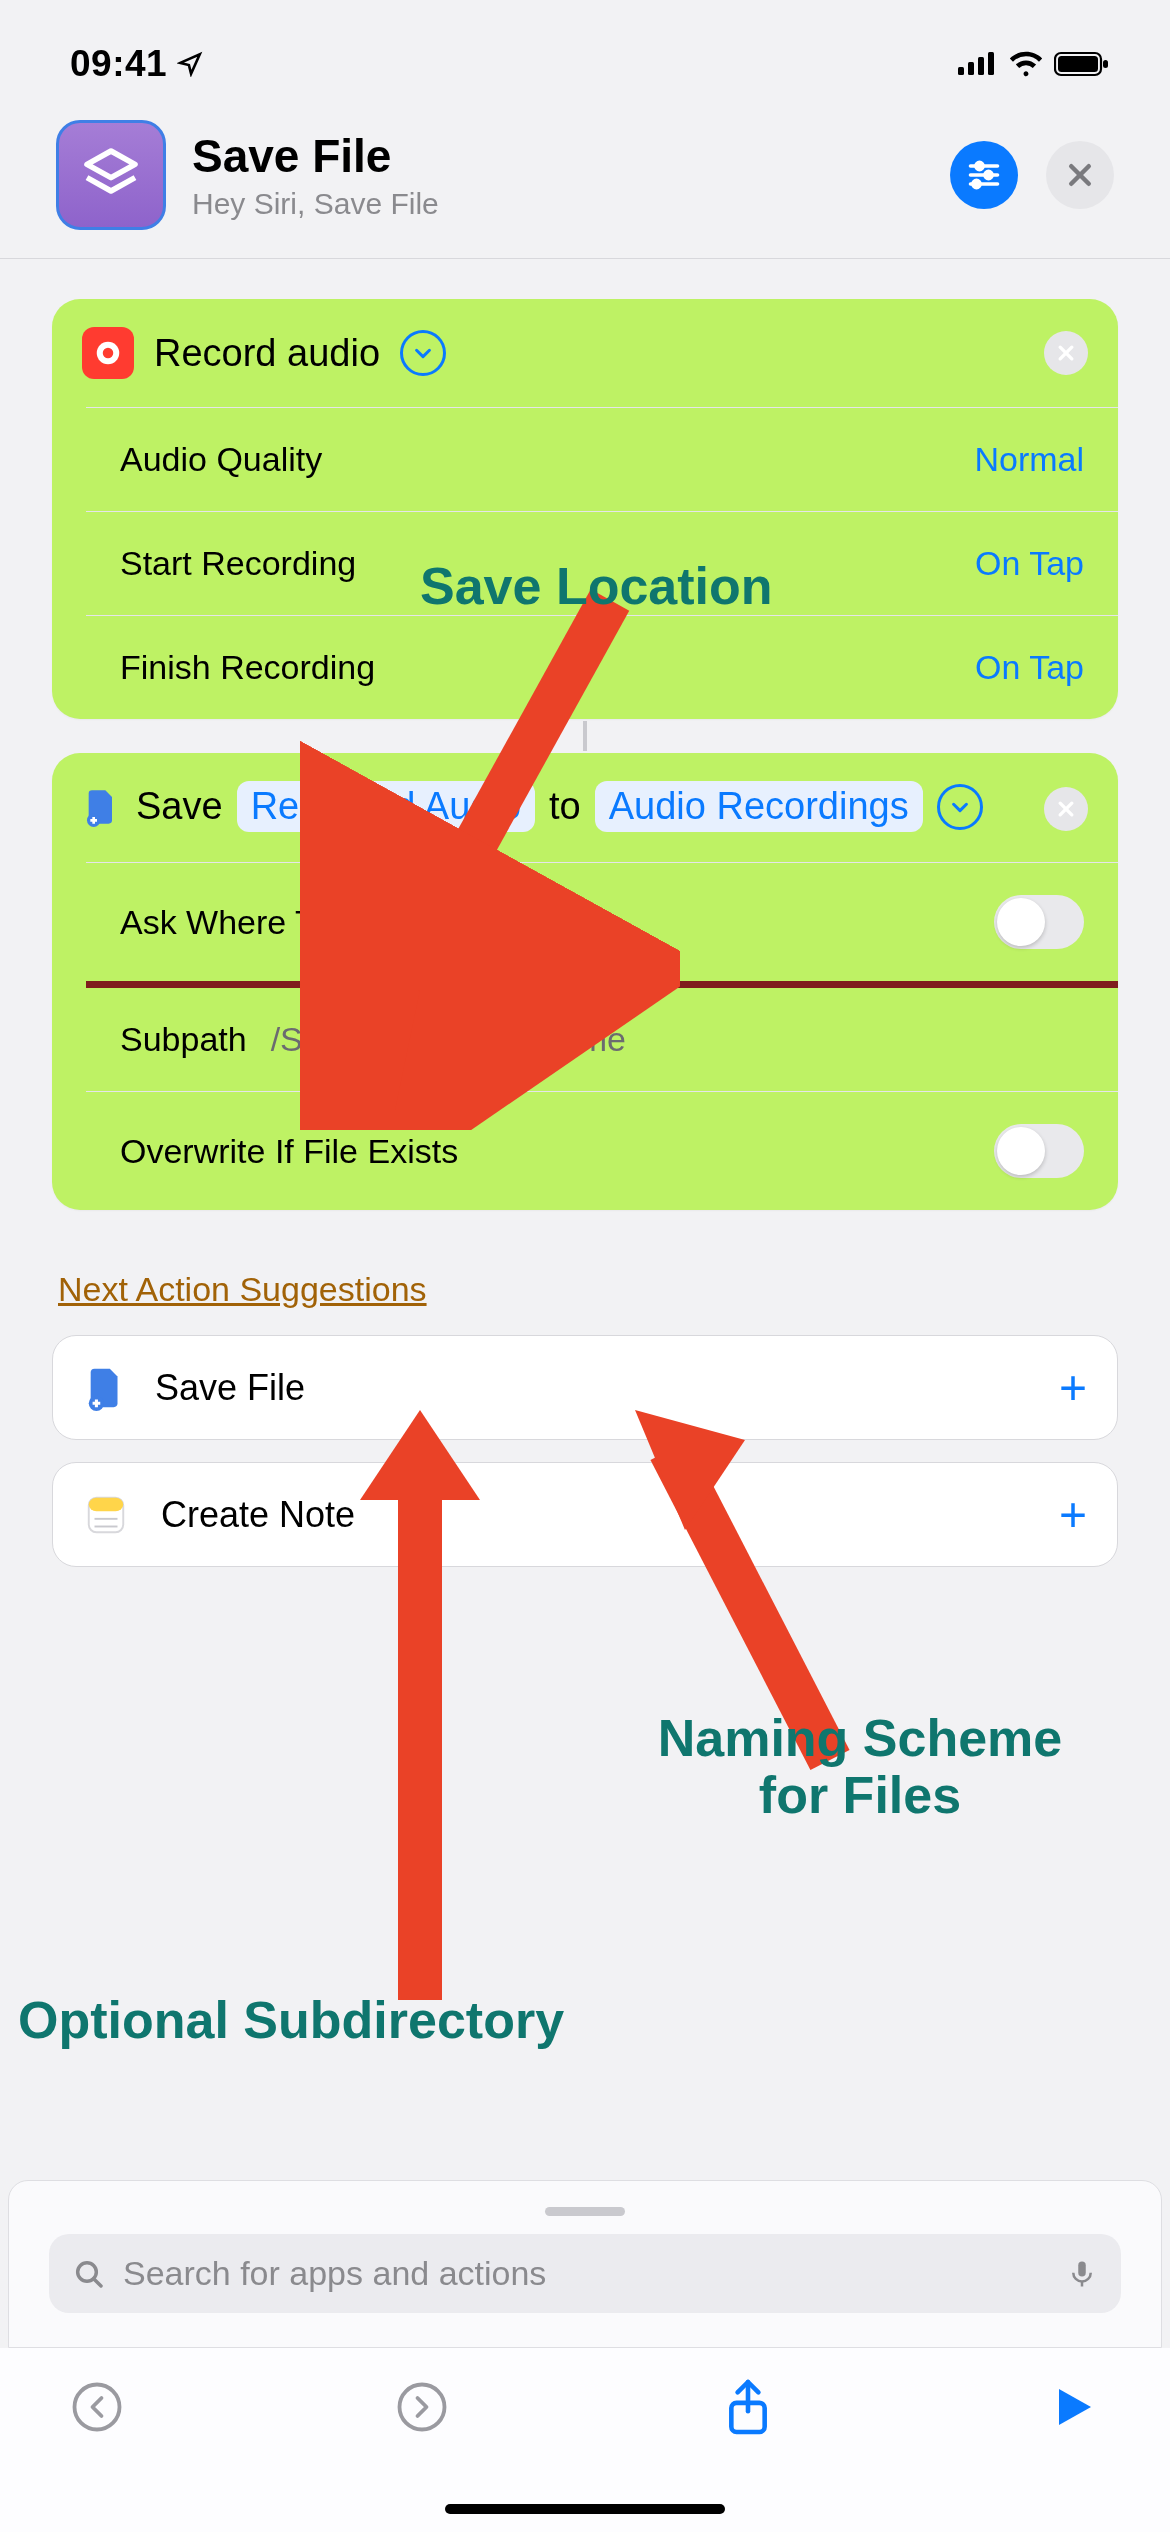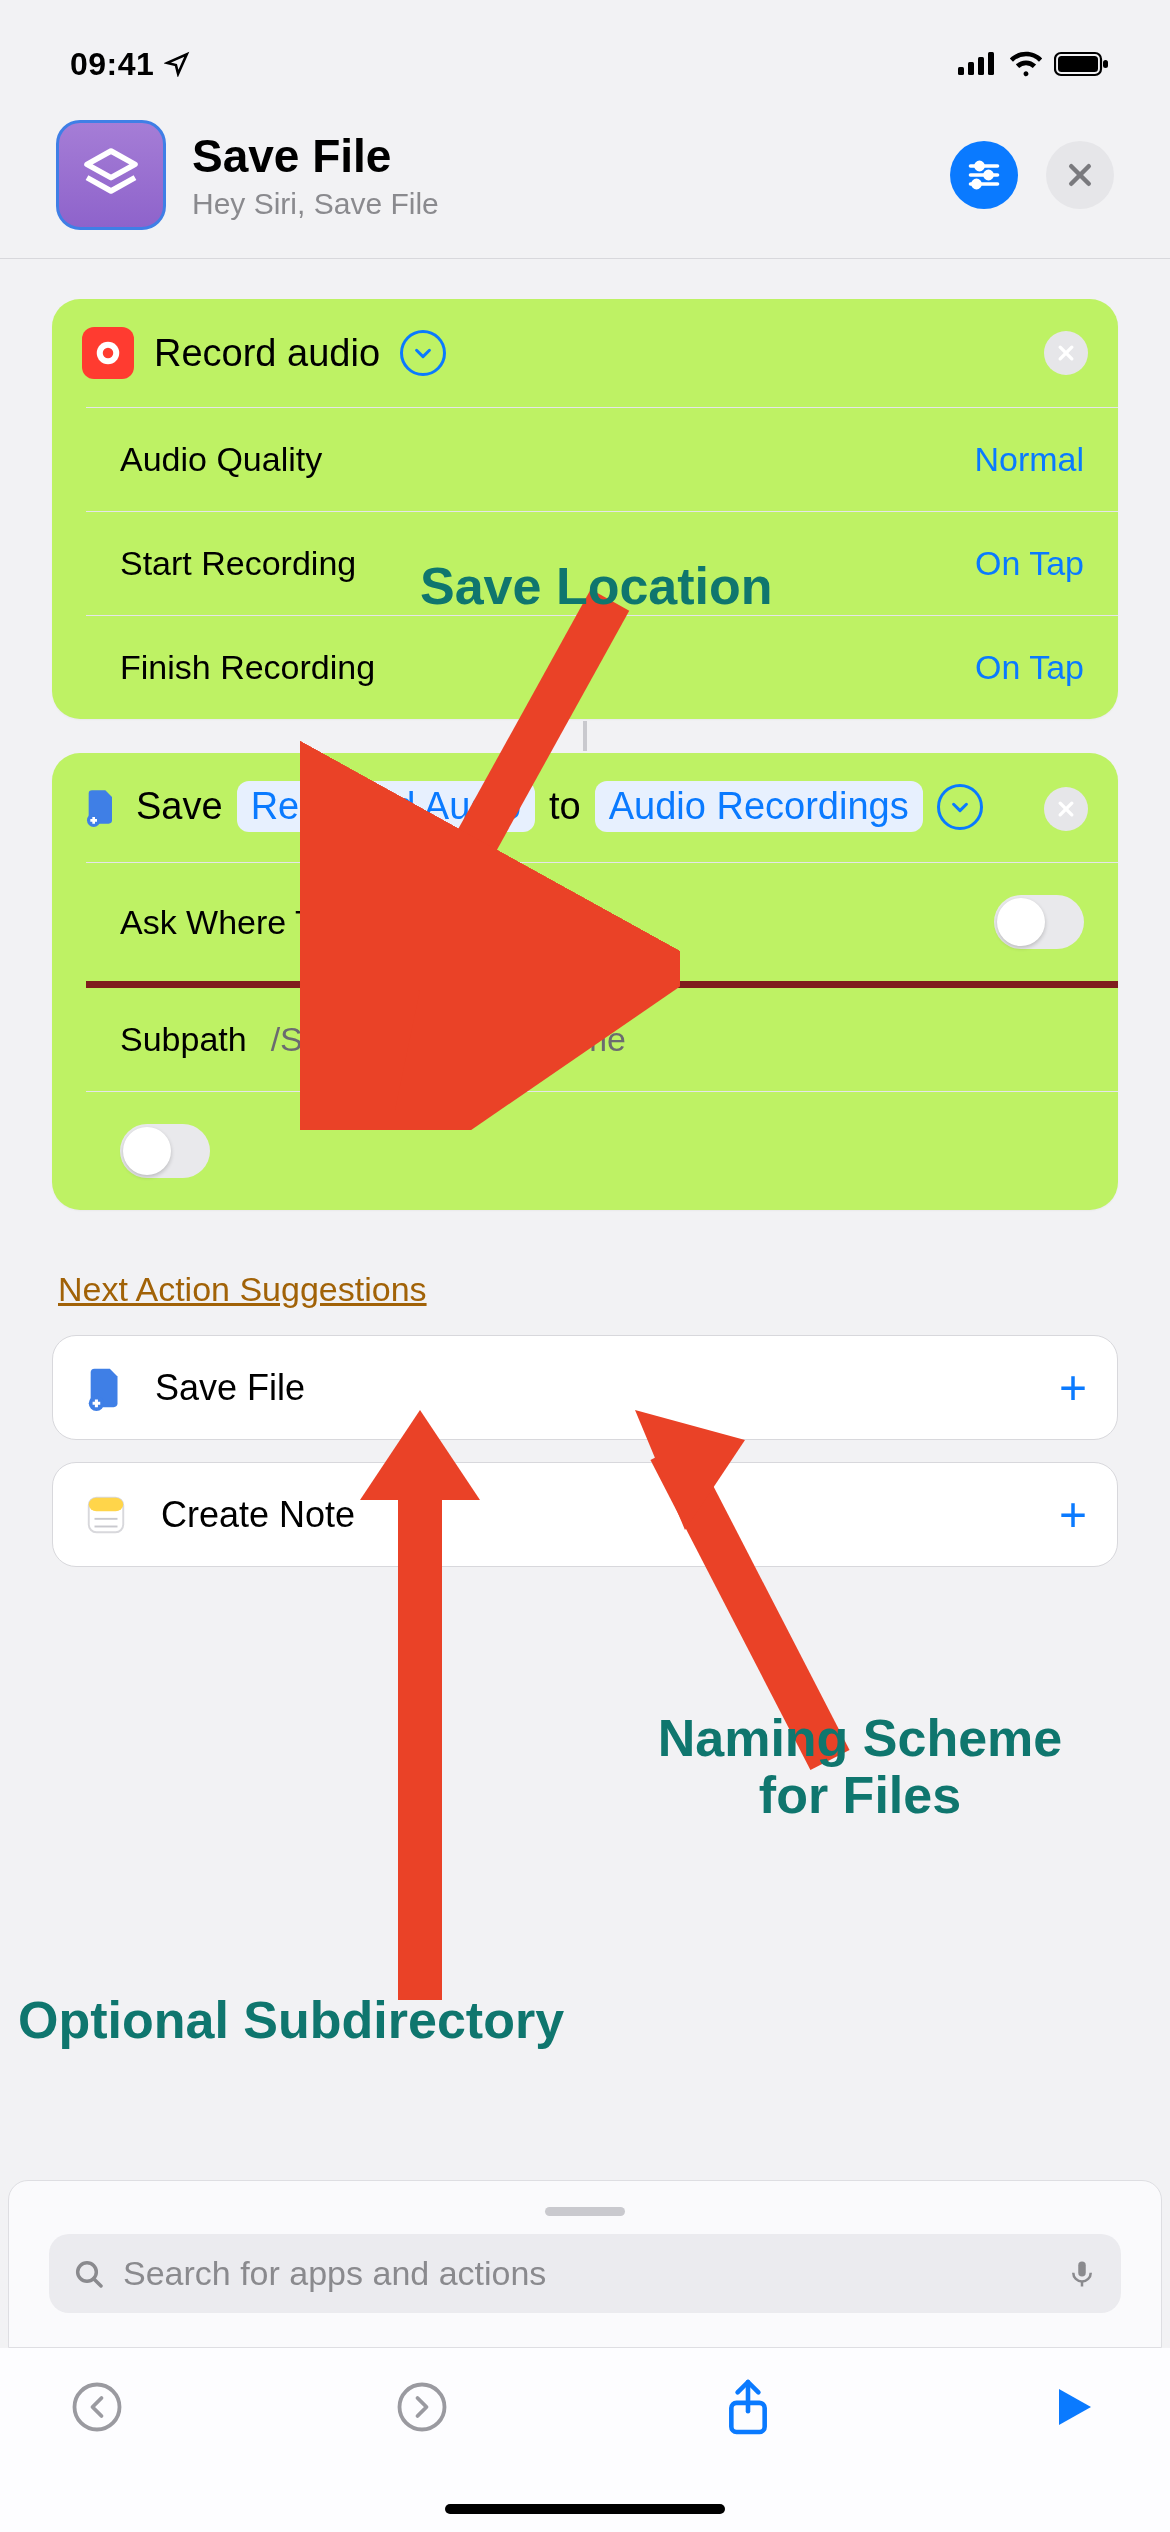--- a/index.html
+++ b/index.html
@@ -12,21 +12,21 @@
   }
   
   .status-bar {
     display: flex;
     justify-content: space-between;
     align-items: center;
     padding: 28px 60px 10px 70px;
     height: 110px;
   }
   .status-left { display: flex; align-items: center; gap: 10px; }
-  .status-time { font-size: 32px; font-weight: 600; letter-spacing: 0.5px; }
+  .status-time { font-size: 37px; font-weight: 600; letter-spacing: 0.5px; }
   .status-right { display: flex; align-items: center; gap: 10px; }
   .status-right svg { display: block; }
 
   
   .top-header {
     display: flex;
     align-items: center;
     padding: 10px 56px 28px 56px;
     border-bottom: 1px solid #d8d8dc;
     position: relative;
@@ -346,20 +346,21 @@
     </div>
     <div class="row">
       <span class="row-label">Ask Where To Save</span>
       <span class="toggle"></span>
     </div>
     <div class="subpath-row">
       <span class="row-label">Subpath</span>
       <span class="subpath-value">/Subdirectory/FileName</span>
     </div>
     <div class="row">
+      <span class="row-label">Overwrite If File Exists</span>
       <span class="toggle"></span>
     </div>
   </div>
 
   <div class="section-title">Next Action Suggestions</div>
 
   <div class="suggestion">
     <svg class="sicon" viewBox="0 0 24 24">
         <path d="M6 2h8l4 4v14a2 2 0 0 1-2 2H6a2 2 0 0 1-2-2V4a2 2 0 0 1 2-2z" fill="#3f7fe6"></path>
         <circle cx="7" cy="20" r="4" fill="#3f7fe6"></circle>

